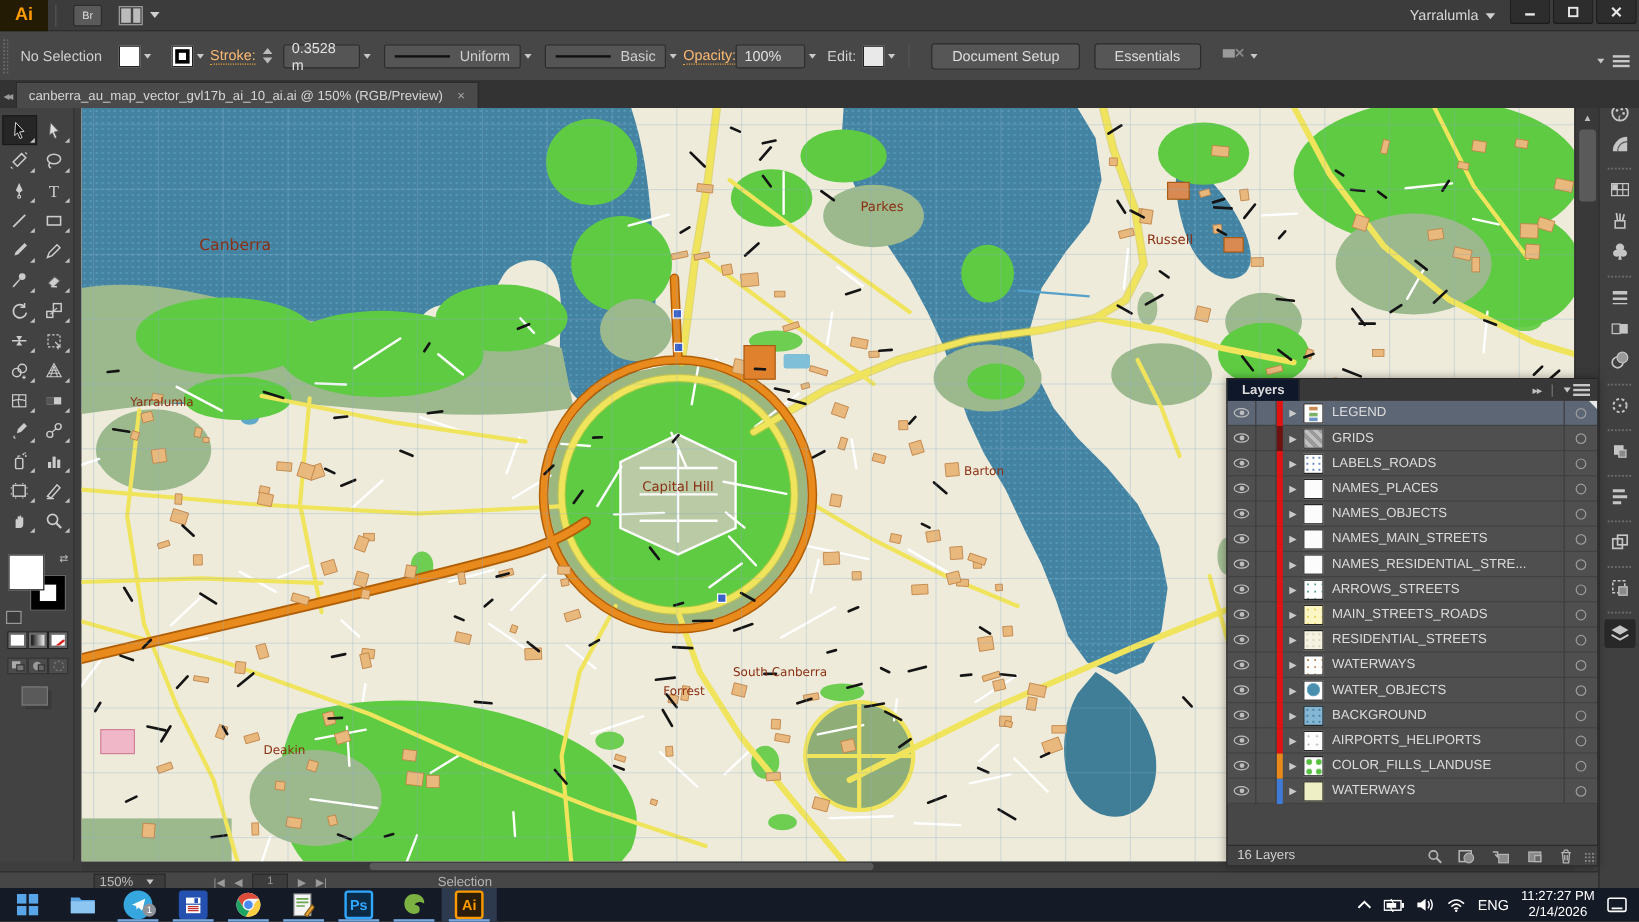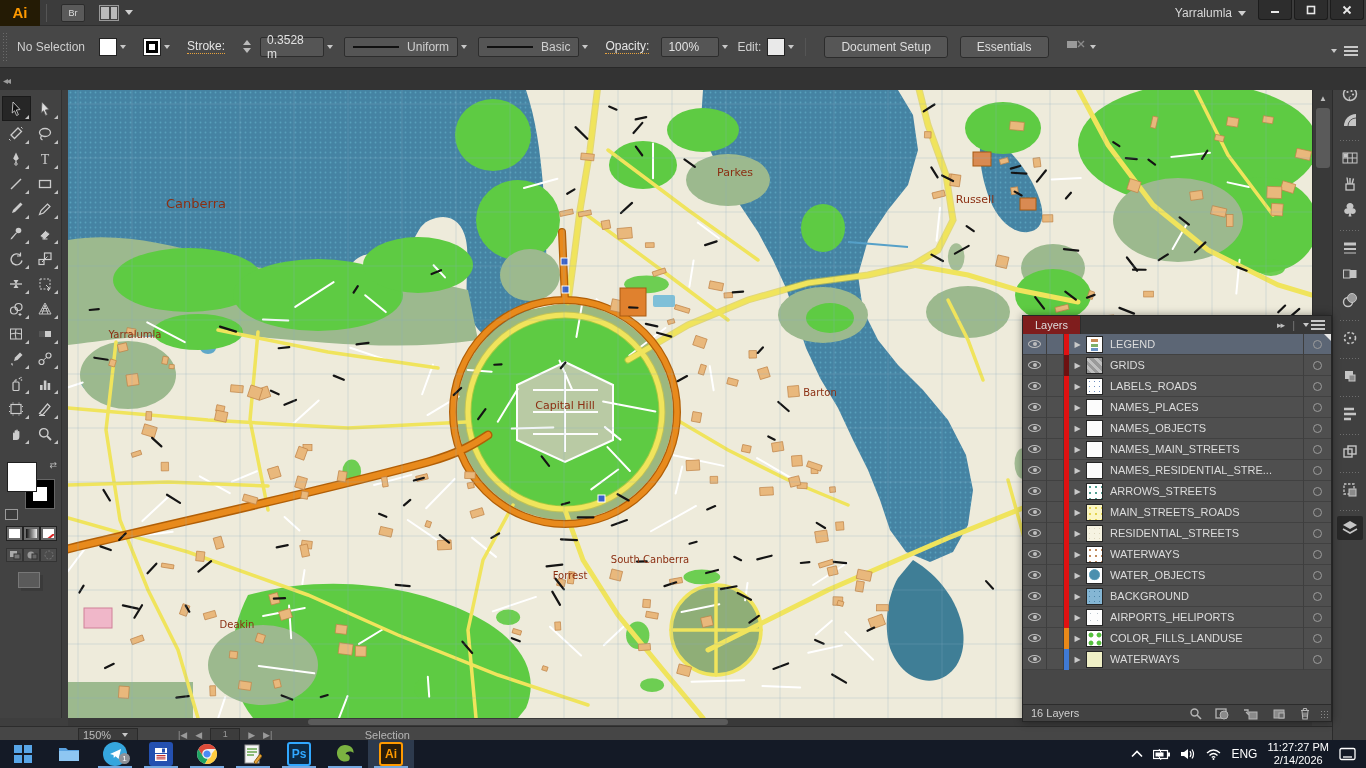--- a/index.html
+++ b/index.html
@@ -23,21 +23,21 @@
     color:#d8d8d8; font-size:12px; }
   #win-controls { position:absolute; right:2px; top:0; display:flex; }
   .win-btn { width:34px; height:20px; background:#2d2d2d; border:1px solid #1c1c1c; border-top:none;
     border-radius:0 0 3px 3px; margin-left:2px; display:flex; align-items:center; justify-content:center; }
   
   #controlbar { position:absolute; left:0; top:26px; width:1366px; height:42px; background:#474747;
     border-bottom:1px solid #282828; display:flex; align-items:center; z-index:19; color:#cfcfcf; font-size:12px; }
   .grip-v { width:5px; height:30px; margin:0 6px 0 2px;
     background-image:radial-gradient(#6a6a6a 35%, transparent 40%); background-size:3px 3px; }
   .cb-label { margin:0 4px; }
-  .cb-orange { color:#e5e5e5; border-bottom:1px dotted #e8a33d; margin:0 12px; }
+  .cb-orange { color:#fdba74; border-bottom:1px dotted #e8a33d; margin:0 0; }
   .swatch-box { width:18px; height:18px; border:1px solid #222; background:#fff; margin-left:10px; }
   .swatch-stroke { width:18px; height:18px; border:1px solid #222; background:#fff; margin-left:12px;
     display:flex; align-items:center; justify-content:center; }
   .swatch-stroke i { width:12px; height:12px; border:3px solid #000; background:#fff; display:block; }
   .mini-caret { width:0; height:0; border-left:3.5px solid transparent; border-right:3.5px solid transparent;
     border-top:4.5px solid #c8c8c8; margin:0 5px 0 3px; }
   .stepper { width:13px; height:20px; display:flex; flex-direction:column; justify-content:center; gap:3px; margin-left:6px; }
   .stepper b { width:0; height:0; border-left:4px solid transparent; border-right:4px solid transparent; }
   .stepper .up { border-bottom:5px solid #bbb; } .stepper .dn { border-top:5px solid #bbb; }
   .field { height:20px; background:#555; border:1px solid #2d2d2d; border-radius:2px;
@@ -102,22 +102,22 @@
   .dock-grip { height:8px; margin:4px 6px 2px 6px;
     background-image:radial-gradient(#6e6e6e 38%, transparent 42%); background-size:3px 3px;
     background-repeat:repeat-x; background-position:center; }
   .dock-icon { width:26px; height:24px; margin:2px auto; display:flex; align-items:center; justify-content:center;
     border-radius:2px; }
   .dock-icon.active { background:#282828; }
   
   #layers-panel { position:absolute; left:1022px; top:315px; width:310px; height:407px; z-index:6;
     background:#474747; border:1px solid #262626; box-shadow:0 0 8px rgba(0,0,0,.4); font-size:11px; }
   #lp-header { height:18px; background:#383838; display:flex; align-items:center; }
-  #lp-tab { height:18px; background:#7f1d1d; border-right:1px solid #2c2c2c; padding:0 12px;
-    color:#ddd; display:flex; align-items:center; }
+  #lp-tab { height:18px; background:#0f172a; border-right:1px solid #2c2c2c; padding:0 12px;
+    color:#ddd; display:flex; align-items:center;font-weight:bold; }
   #lp-header-icons { margin-left:auto; display:flex; align-items:center; gap:8px; padding-right:6px; color:#c0c0c0; }
   #lp-rows { height:337px; overflow:hidden; background:#474747; }
   .lrow { height:21px; display:flex; align-items:center; background:#4f4f4f; border-bottom:1px solid #414141; }
   .lrow.selected { background:#5c6675; }
   .eye-cell { width:24px; height:21px; border-right:1px solid #3e3e3e; display:flex; align-items:center; justify-content:center; }
   .eye { width:13px; height:8px; border:1.5px solid #bdbdbd; border-radius:50%; position:relative; }
   .eye i { position:absolute; left:50%; top:50%; width:4px; height:4px; margin:-2px 0 0 -2px; background:#bdbdbd; border-radius:50%; }
   .lock-cell { width:17px; height:21px; border-right:1px solid #3e3e3e; }
   .cbar { width:5px; height:21px; }
   .tri-cell { width:17px; display:flex; align-items:center; justify-content:center; color:#c9c9c9; font-size:8px; }
@@ -243,20 +243,24 @@
   <span class="mini-caret"></span>
   <span class="flyout-lines">
       <i></i>
       <i></i>
       <i></i>
     </span>
 </div>
 
 <div id="tabbar">
   <span id="tab-collapse">◂◂</span>
+  <div id="doc-tab">
+    <span>canberra_au_map_vector_gvl17b_ai_10_ai.ai @ 150% (RGB/Preview)</span>
+    <span class="x">×</span>
+  </div>
 </div>
 
 <div id="tools">
   <div id="tool-grid">
       <div class="tool active">
         <svg width="16" height="16" viewBox="0 0 16 16">
           <path d="M5 1 L12 8.5 L8.3 9 L10.4 13.6 L8.6 14.5 L6.6 9.8 L4.2 12 Z" fill="#111" stroke="#ddd" stroke-width="0.8"></path>
         </svg>
         <span class="fo"></span>
       </div>

